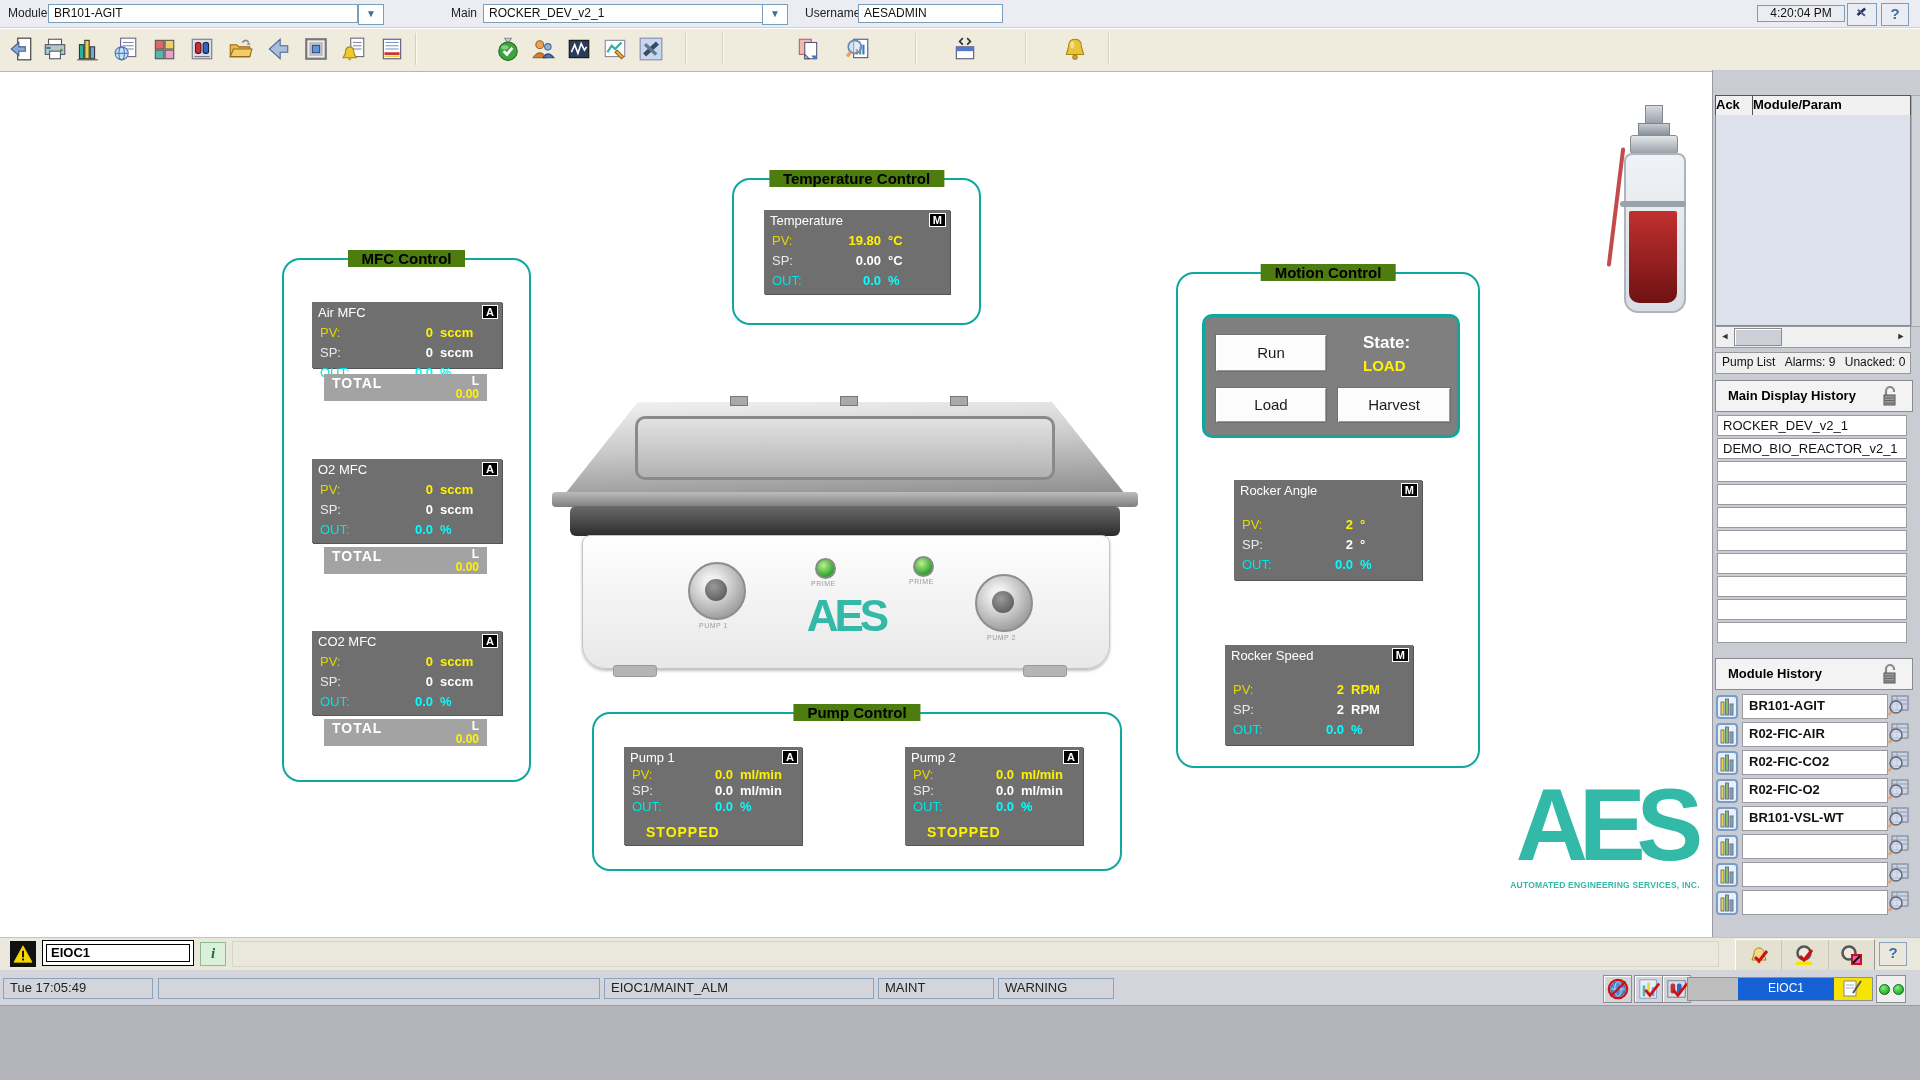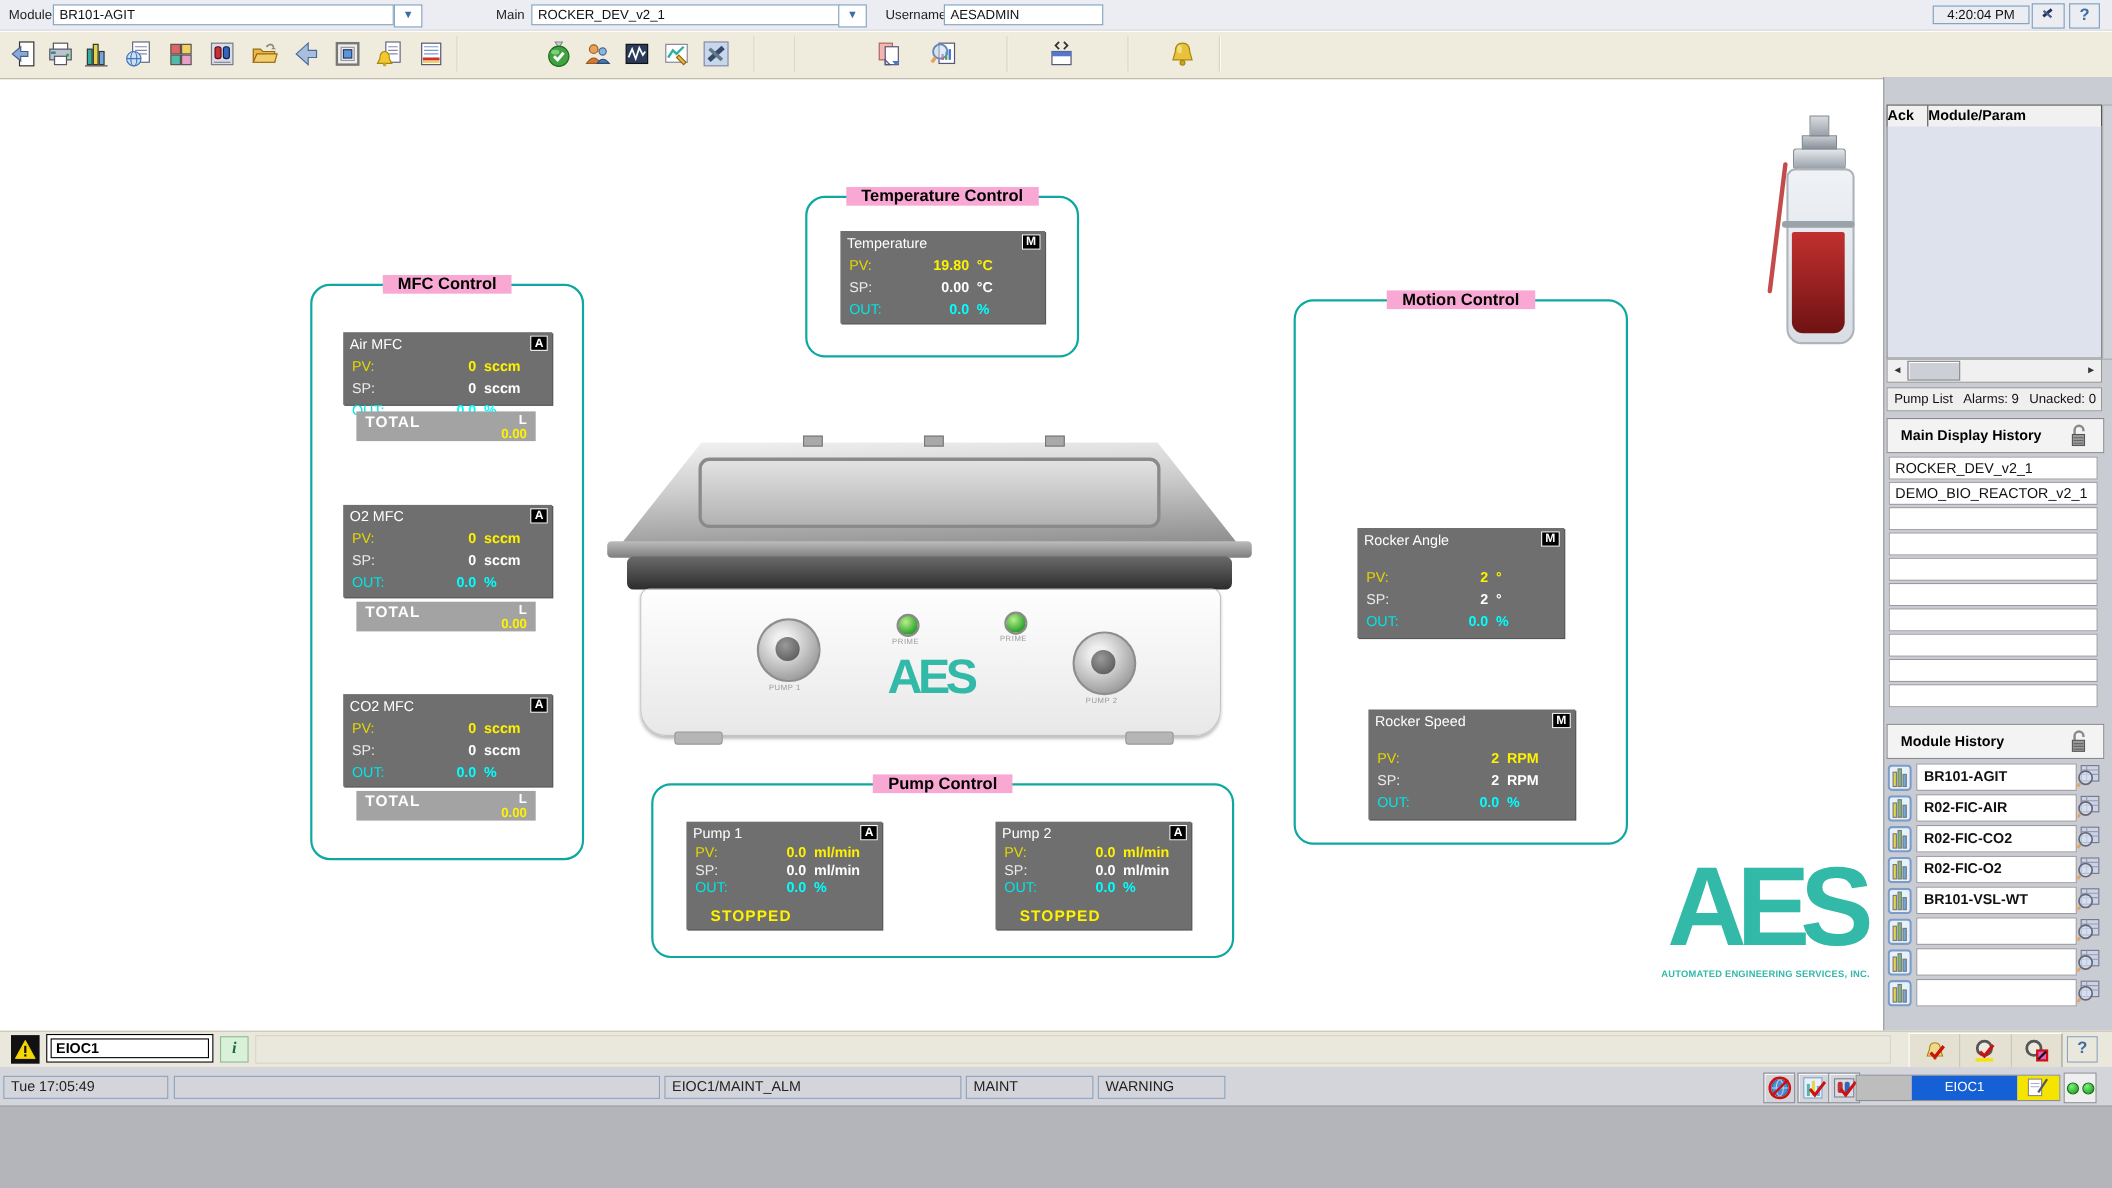--- a/index.html
+++ b/index.html
@@ -17,21 +17,21 @@
   #tools-top{width:28px;left:1847px;}
   #time-field{position:absolute;left:1757px;top:5px;width:86px;height:15px;border:1px solid #7B9EBD;
               font-size:12px;text-align:center;line-height:15px;color:#111;}
   
   #toolbar{position:absolute;left:0;top:28px;width:1920px;height:42px;background:#EFECDD;
            border-top:1px solid #fff;border-bottom:1px solid #b9b6a6;}
   .tbtn{position:absolute;top:5px;width:30px;height:30px;display:flex;align-items:center;justify-content:center;cursor:pointer;}
   .tsep{position:absolute;top:4px;width:1px;height:32px;background:#d6d2bf;border-right:1px solid #fbfaf3;}
   
   .grp{position:absolute;border:2px solid #0FA8A0;border-radius:18px;}
-  .grp-title{position:absolute;top:-10px;left:50%;transform:translateX(-50%);background:#f9a8d4;
+  .grp-title{position:absolute;top:-10px;left:50%;transform:translateX(-50%);background:#4d7c0f;
              padding:0 14px;font-weight:bold;font-size:15px;color:#000;white-space:nowrap;}
   
   .fp{position:absolute;background:#6F6F6F;box-shadow:1px 1px 0 #555;}
   .fp-head{display:flex;justify-content:space-between;align-items:flex-start;padding:3px 4px 0 6px;}
   .fp-title{font-weight:normal;font-size:13px;color:#fff;}
   .fp-mode{background:#000;color:#fff;border:1px solid #fff;font-weight:bold;font-size:11px;line-height:12px;
            padding:0 3px;cursor:pointer;}
   .fp-row{display:grid;grid-template-columns:52px 1fr 56px;font-size:13px;padding:0 6px 0 8px;margin-top:5px;}
   .fp-row .val{text-align:right;font-weight:bold;padding-right:7px;}
   .fp-row .unit{font-weight:bold;}
@@ -516,20 +516,27 @@
           <span class="lbl">OUT:</span>
           <span class="val">0.0</span>
           <span class="unit">%</span>
         </div>
       <div class="fp-status">STOPPED</div>
     </div>
   </div>
 
   <div class="grp" style="left:1176px;top:272px;width:300px;height:492px">
     <div class="grp-title">Motion Control</div>
+    <div id="motion-panel">
+      <div class="btn3d" style="left:10px;top:17px;width:110px;height:36px;line-height:36px">Run</div>
+      <div id="state-lbl">State:</div>
+      <div id="state-val">LOAD</div>
+      <div class="btn3d" style="left:10px;top:70px;width:110px;height:34px;line-height:34px">Load</div>
+      <div class="btn3d" style="left:132px;top:70px;width:112px;height:34px;line-height:34px">Harvest</div>
+    </div>
 
     <div class="fp" style="left:56px;top:206px;width:188px;height:100px">
       <div class="fp-head">
           <span class="fp-title">Rocker Angle</span>
           <span class="fp-mode">M</span>
         </div>
       <div class="fp-spacer"></div>
       <div class="fp-row row-pv">
           <span class="lbl">PV:</span>
           <span class="val">2</span>
@@ -540,21 +547,21 @@
           <span class="val">2</span>
           <span class="unit">°</span>
         </div>
       <div class="fp-row row-out">
           <span class="lbl">OUT:</span>
           <span class="val">0.0</span>
           <span class="unit">%</span>
         </div>
     </div>
 
-    <div class="fp" style="left:66px;top:371px;width:188px;height:100px">
+    <div class="fp" style="left:47px;top:371px;width:188px;height:100px">
       <div class="fp-head">
           <span class="fp-title">Rocker Speed</span>
           <span class="fp-mode">M</span>
         </div>
       <div class="fp-spacer"></div>
       <div class="fp-row row-pv">
           <span class="lbl">PV:</span>
           <span class="val">2</span>
           <span class="unit">RPM</span>
         </div>

